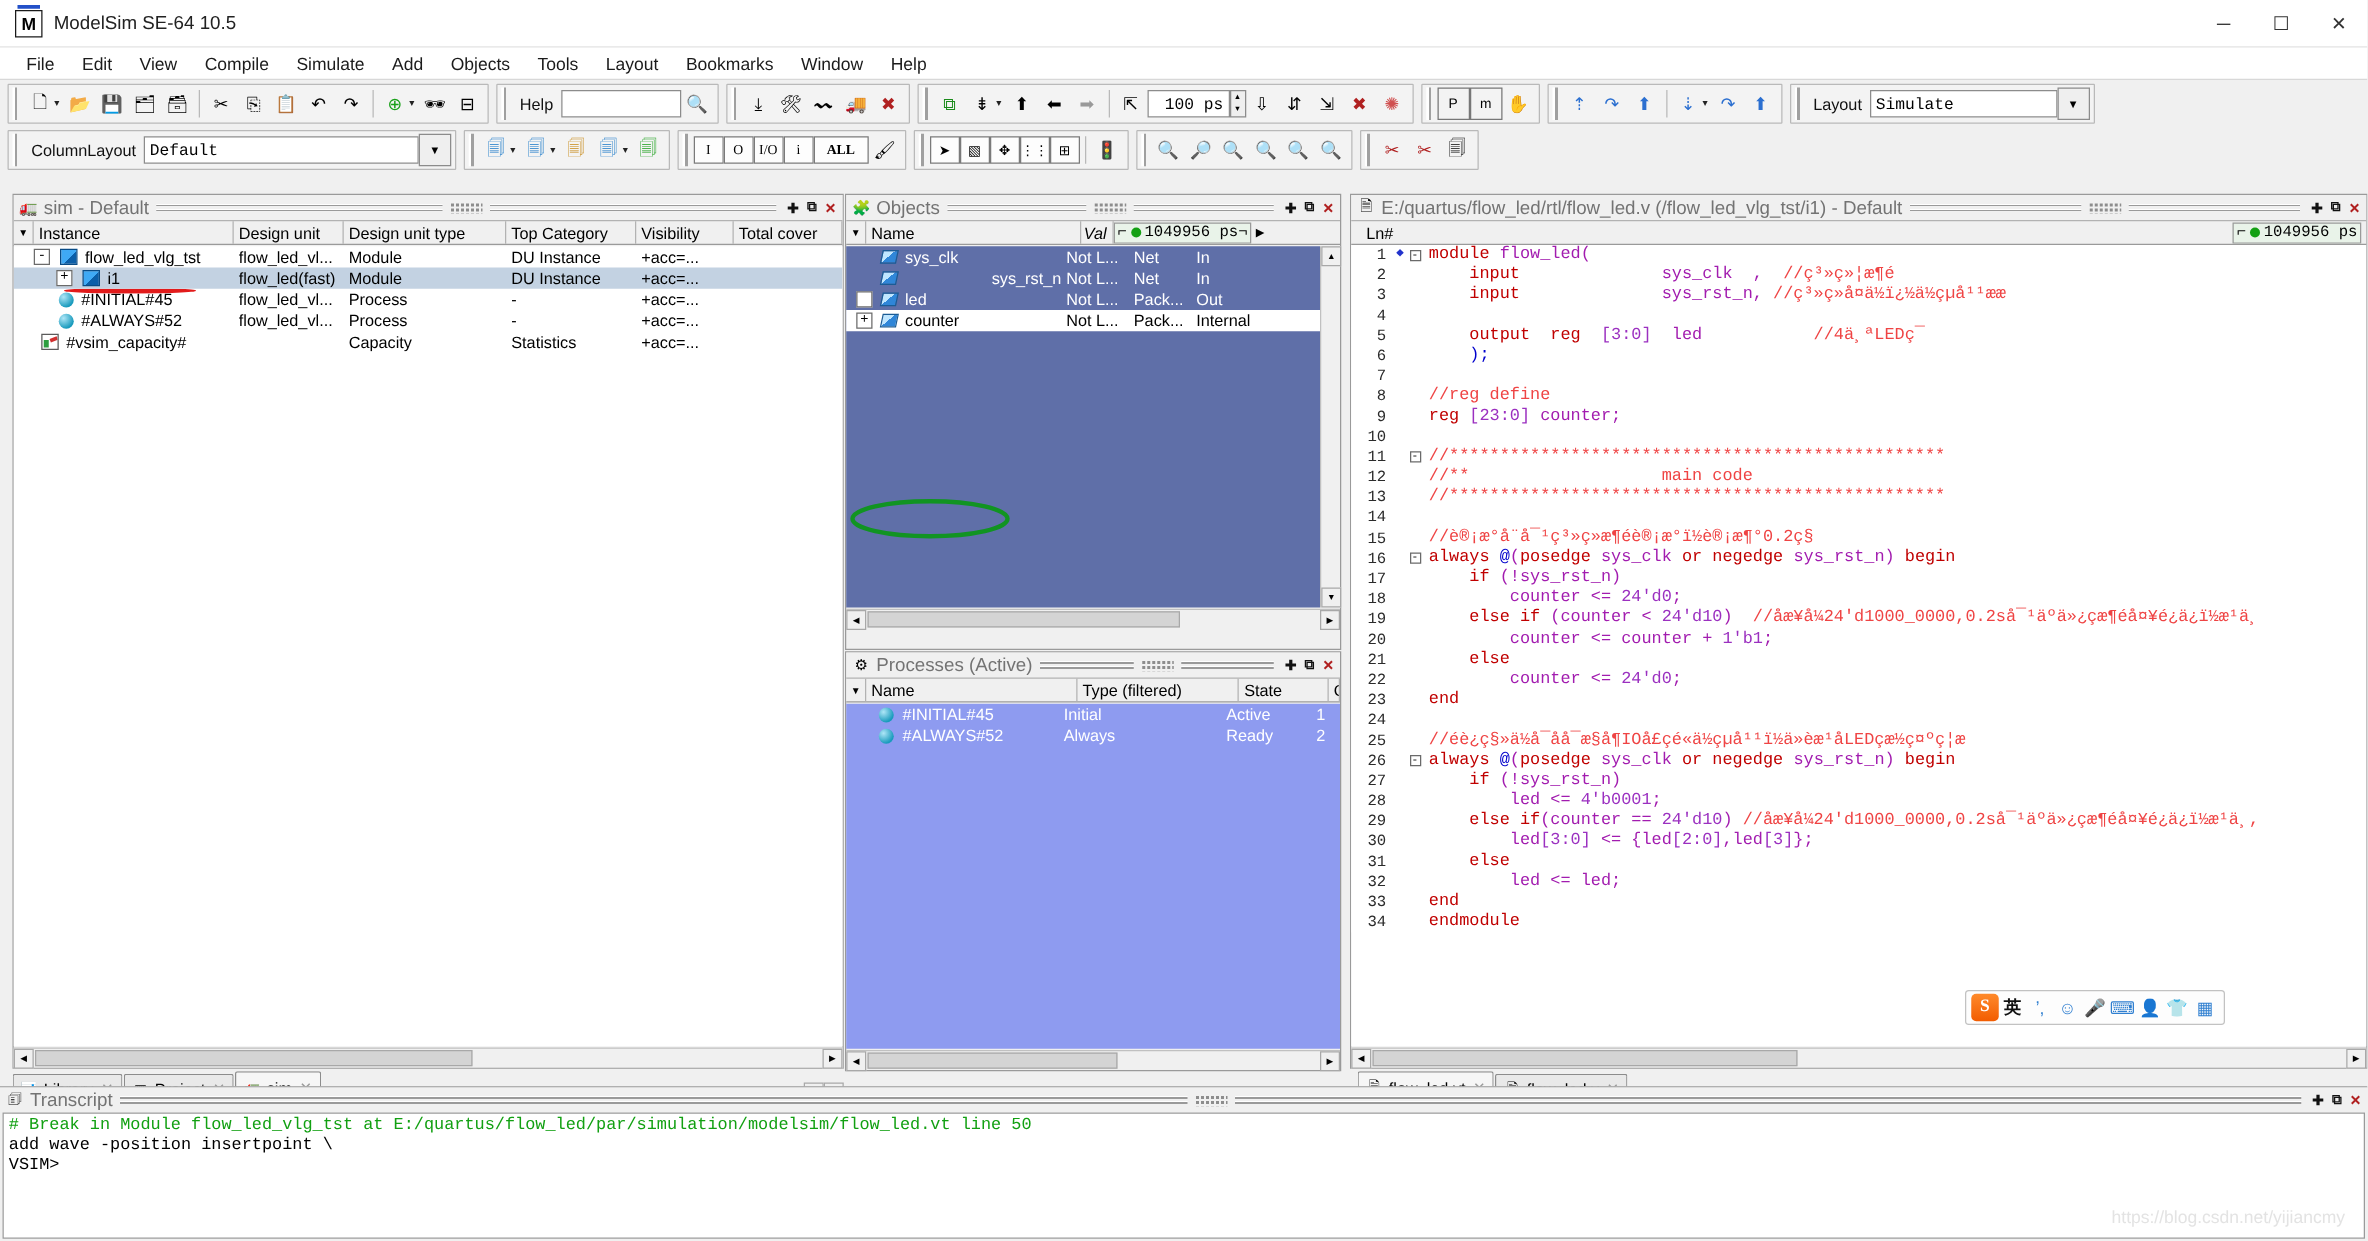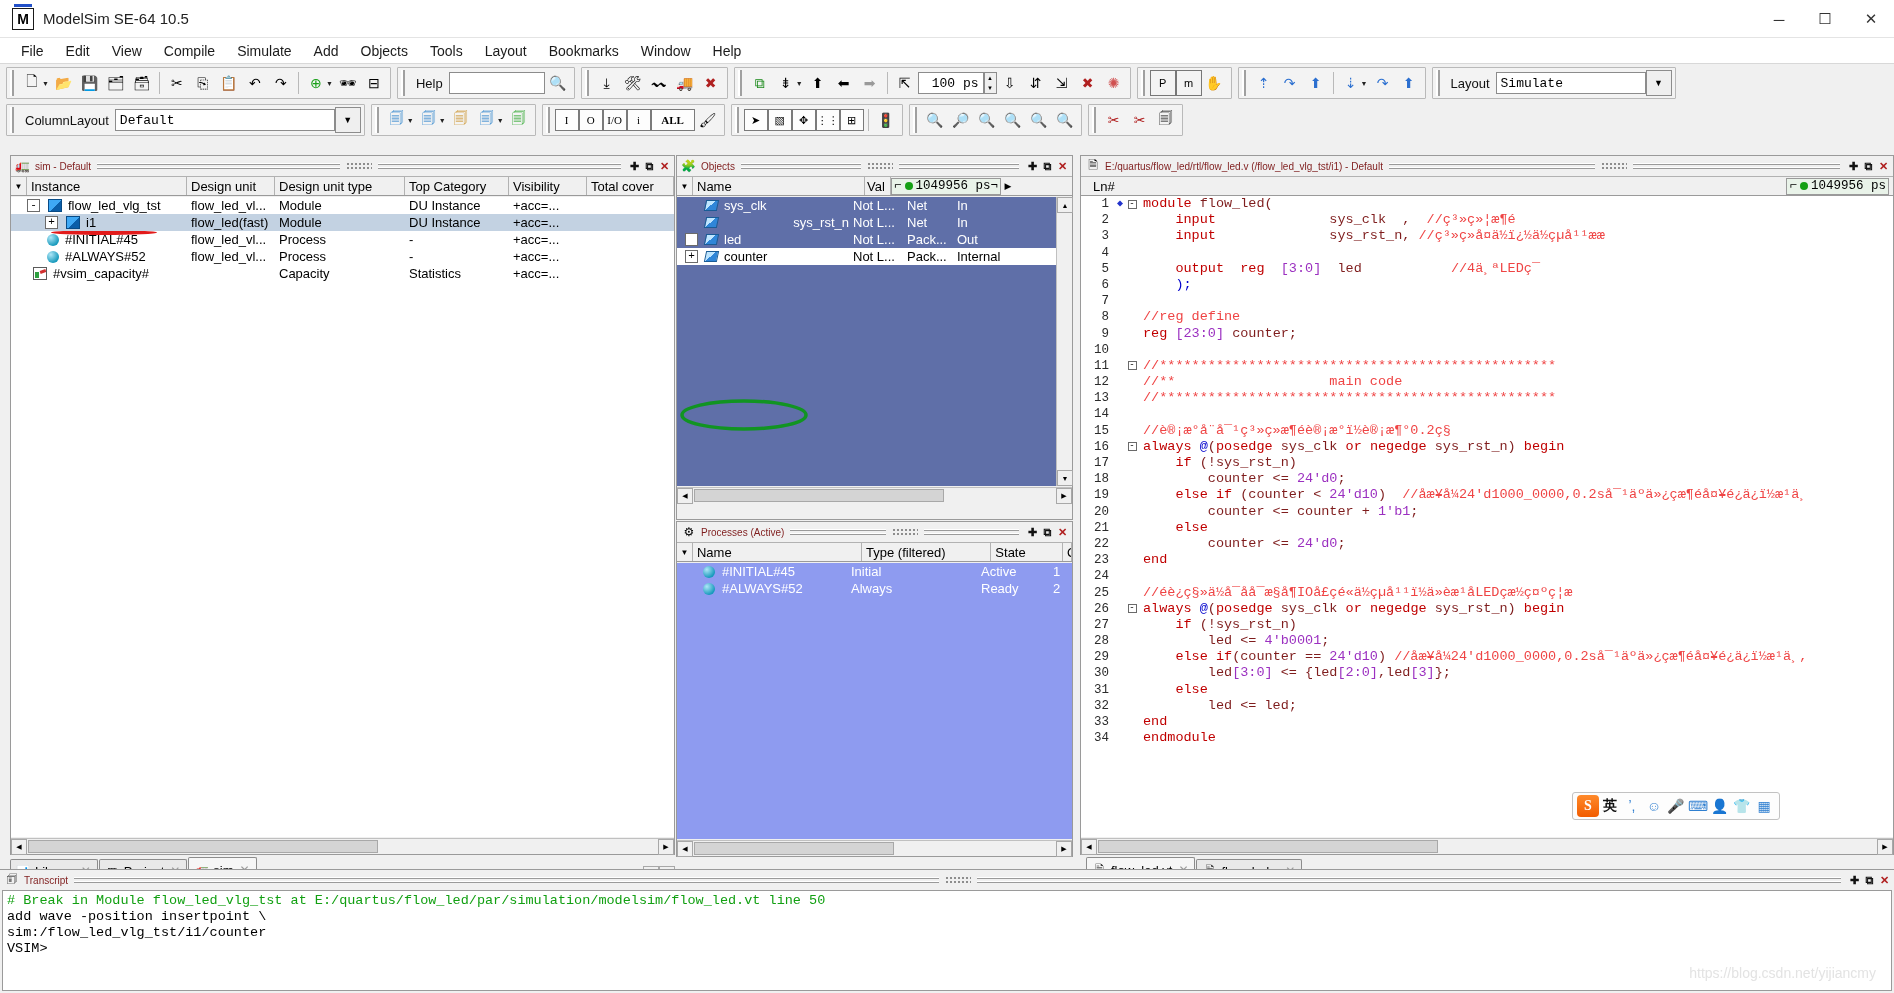--- a/index.html
+++ b/index.html
@@ -42,21 +42,21 @@
   .tlabel{font-size:13px;padding:0 6px;color:#111;}
   .tinput{height:22px;border:1px solid #8c8c8c;background:#fff;font-family:"Liberation Mono",monospace;font-size:13px;padding:0 4px;}
   .tbtn.sq{border:1px solid #7a7a7a;background:#fdfdfd;width:24px;height:22px;font-size:11px;font-family:"Liberation Serif",serif;}
   .spin{width:13px;height:22px;display:flex;flex-direction:column;border:1px solid #8c8c8c;background:#efefef;}
   .spin div{flex:1;display:flex;align-items:center;justify-content:center;font-size:6px;}
   
   #workarea{position:absolute;left:0;top:155px;right:0;bottom:0;}
   .panel{position:absolute;background:#f0f0f0;border:1px solid #9a9a9a;}
   .ptitle{height:20px;background:#f0f0f0;display:flex;align-items:center;padding-left:4px;overflow:hidden;}
   .ptitle .picon{width:16px;height:16px;margin-right:4px;display:flex;align-items:center;justify-content:center;font-size:12px;}
-  .ptitle .ptxt{font-size:10px;white-space:nowrap;color:#7f1d1d;}
+  .ptitle .ptxt{font-size:15px;white-space:nowrap;color:#737373;}
   .ptitle .rails{flex:1;height:8px;margin:0 6px;min-width:10px;
      background:linear-gradient(to bottom,transparent 0 1px,#fff 1px 2px,#9a9a9a 2px 3px,transparent 3px 5px,#fff 5px 6px,#9a9a9a 6px 7px,transparent 7px);}
   .ptitle .dots{width:26px;height:9px;
      background-image:radial-gradient(#8d8d8d 40%,transparent 41%);
      background-size:4px 4px;}
   .pbtns{display:flex;margin-right:2px;}
   .pbtn{width:15px;height:15px;display:flex;align-items:center;justify-content:center;font-size:11px;font-weight:bold;color:#111;}
   
   .thead{display:flex;height:20px;background:#f0f0f0;border-top:1px solid #b2b2b2;border-bottom:1px solid #9a9a9a;font-size:13px;}
   .th{border-right:1px solid #b2b2b2;padding:1px 4px;overflow:hidden;white-space:nowrap;display:flex;align-items:center;}
@@ -88,21 +88,21 @@
         background:#fff;flex:none;}
   .gutter2{width:10px;flex:none;text-align:center;color:#2233cc;font-size:10px;}
   .fold{width:14px;flex:none;display:flex;align-items:center;justify-content:center;position:relative;}
   .foldbox{width:9px;height:9px;border:1px solid #6a6a6a;background:#fff;display:flex;align-items:center;justify-content:center;font-size:9px;line-height:7px;font-family:"Liberation Mono",monospace;}
   .foldline{position:absolute;left:50%;top:0;bottom:0;width:1px;background:#8a8a8a;}
   .ctext{flex:1;padding-left:4px;}
   .kw{color:#c00000;}
   .num{color:#9b30c0;}
   .cmt{color:#ef4444;}
   .op{color:#0000cc;}
-  .pl{color:#7f1d1d;}
+  .pl{color:#a21caf;}
   
   #transcript{position:absolute;left:0;right:0;bottom:0;height:124px;background:#f0f0f0;border-top:1px solid #9a9a9a;}
   #tr-body{position:absolute;left:2px;right:2px;top:20px;bottom:2px;background:#fff;border:1px solid #9a9a9a;
       font-family:"Liberation Mono",monospace;font-size:13.5px;line-height:16px;padding:2px 4px;overflow:hidden;}
   .tgreen{color:#12a012;}
   
   .tabstrip{position:absolute;height:25px;background:#f0f0f0;display:flex;align-items:flex-end;}
   .tab{height:23px;display:flex;align-items:center;padding:0 6px 0 5px;margin-right:1px;
        border:1px solid #8c8c8c;border-bottom:none;background:#e9e9e9;font-size:13px;border-radius:2px 2px 0 0;}
   .tab.active{background:#f6f6f6;height:25px;}
@@ -416,21 +416,21 @@
       <span class="rails"></span>
       <span class="pbtns">
         <span class="pbtn">✚</span>
         <span class="pbtn">⧉</span>
         <span class="pbtn" style="color:#b02020;">✕</span>
       </span>
     </div>
     <div class="thead">
       <div class="th sortmark">▼</div>
       <div class="th" style="width:172px;">Name</div>
-      <div class="th" style="width:26px;padding-left:2px;">Val</div>
+      <div class="th" style="width:26px;padding-left:2px;font-style:italic;">Val</div>
       <div class="th" style="flex:1;border-right:none;padding:0;">
         <span class="timebox">
           <span>⌐</span>
           <span class="greendot"></span>
           <span>1049956 ps</span>
           <span>¬</span>
         </span>
         <span style="width:14px;text-align:center;font-size:9px;">▶</span>
       </div>
     </div>
@@ -608,20 +608,19 @@
       <span class="rails"></span>
       <span class="pbtns">
         <span class="pbtn">✚</span>
         <span class="pbtn">⧉</span>
         <span class="pbtn" style="color:#b02020;">✕</span>
       </span>
     </div>
     <div id="tr-body">
       <div class="tgreen"># Break in Module flow_led_vlg_tst at E:/quartus/flow_led/par/simulation/modelsim/flow_led.vt line 50</div>
       <div>add wave -position insertpoint  \</div>
-      <div>sim:/flow_led_vlg_tst/i1/counter</div>
       <div></div>
       <div>VSIM&gt;</div>
     </div>
   </div>
 
   <div id="watermark">https://blog.csdn.net/yijiancmy</div>
 </div>
 
 </body></html>

